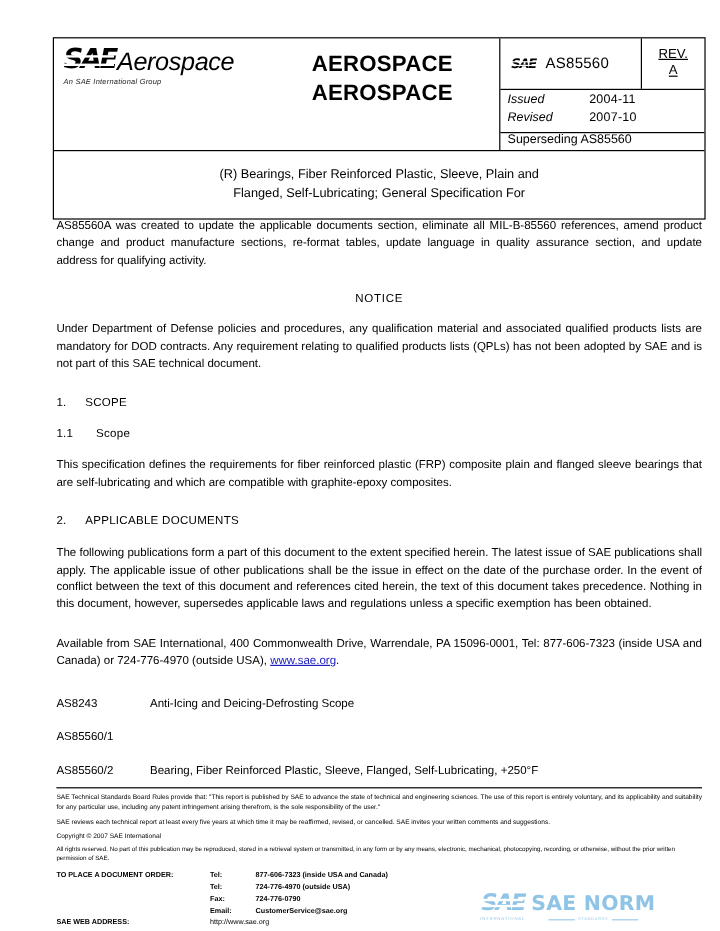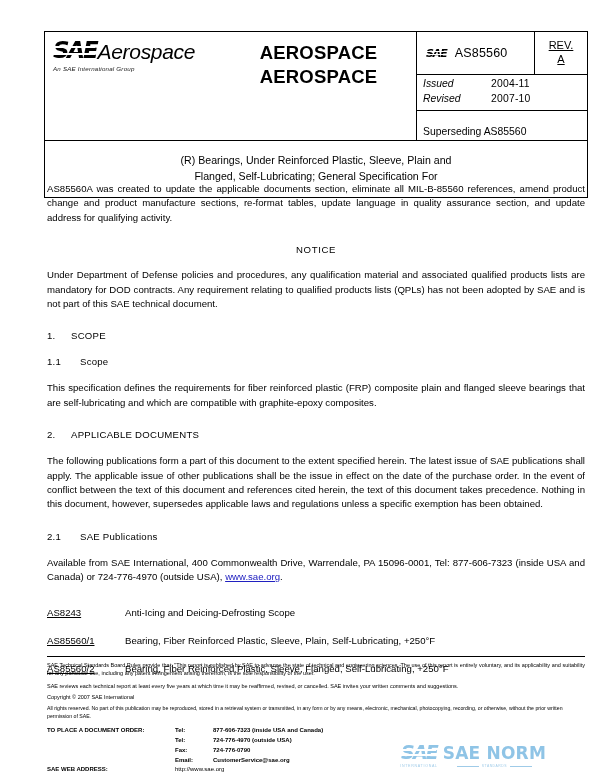--- a/index.html
+++ b/index.html
@@ -152,21 +152,21 @@
     padding: 2px 0 3px 6px;
     font-size: 10.4px;
     line-height: 1.42;
   }
   .date-row {
     display: flex;
   }
   .date-label { width: 68px; font-style: italic; }
   .date-val { letter-spacing: 0.2px; }
   .hdr-supersede {
-    padding: 15px 0 3px 6px;
+    padding: 0 0 3px 6px;
     font-size: 10.4px;
     flex: 1;
     display: flex;
     align-items: center;
   }
   .hdr-doctitle {
     border-top: 1.4px solid #000;
     text-align: center;
     font-size: 10.6px;
     line-height: 1.52;
@@ -206,21 +206,20 @@
   }
   .gap-10 { height: 10px; }
   .gap-6 { height: 6px; }
   .pub-row {
     display: flex;
     margin: 0 0 14px 0;
   }
   .pub-id {
     width: 78px;
     flex-shrink: 0;
-    text-decoration: underline;
   }
   a.weblink {
     color: #2020c0;
     text-decoration: underline;
   }
 
   
   .footer {
     position: absolute;
     left: 31px;
@@ -385,21 +384,21 @@
             <span class="date-label">Revised</span>
             <span class="date-val">2007-10</span>
           </div>
         </div>
 
         <div class="hdr-supersede">Superseding AS85560</div>
       </div>
     </div>
 
     <div class="hdr-doctitle">
-      <div>(R) Bearings, Under Reinforced Plastic, Sleeve, Plain and</div>
+      <div>(R) Bearings, Fiber Reinforced Plastic, Sleeve, Plain and</div>
       <div>Flanged, Self-Lubricating; General Specification For</div>
     </div>
   </div>
 
   <div class="body-area">
 
     <p class="para">AS85560A was created to update the applicable documents section, eliminate all MIL-B-85560 references, amend product change and product manufacture sections, re-format tables, update language in quality assurance section, and update address for qualifying activity.</p>
 
     <div class="gap-6"></div>
 
@@ -421,36 +420,32 @@
     <div class="gap-6"></div>
 
     <div class="sec-head">
       <span class="num">2.</span><span>APPLICABLE DOCUMENTS</span>
     </div>
 
     <p class="para">The following publications form a part of this document to the extent specified herein. The latest issue of SAE publications shall apply. The applicable issue of other publications shall be the issue in effect on the date of the purchase order. In the event of conflict between the text of this document and references cited herein, the text of this document takes precedence. Nothing in this document, however, supersedes applicable laws and regulations unless a specific exemption has been obtained.</p>
 
     <div class="gap-6"></div>
 
-    <div class="sec-head">
-      <span class="num wide">2.1</span><span>SAE Publications</span>
-    </div>
 
     <p class="para"><span>Available from SAE International, 400 Commonwealth Drive, Warrendale, PA 15096-0001, Tel: 877-606-7323 (inside USA and Canada) or 724-776-4970 (outside USA), </span><a class="weblink" href="#">www.sae.org</a><span>.</span></p>
 
     <div class="gap-10"></div>
 
     <div>
       <div class="pub-row">
         <span class="pub-id">AS8243</span>
         <span class="pub-title">Anti-Icing and Deicing-Defrosting Scope</span>
       </div>
       <div class="pub-row">
         <span class="pub-id">AS85560/1</span>
-        <span class="pub-title">Bearing, Fiber Reinforced Plastic, Sleeve, Plain, Self-Lubricating, +250°F</span>
       </div>
       <div class="pub-row">
         <span class="pub-id">AS85560/2</span>
         <span class="pub-title">Bearing, Fiber Reinforced Plastic, Sleeve, Flanged, Self-Lubricating, +250°F</span>
       </div>
     </div>
   </div>
 
   <div class="footer">
     <div class="footer-rule"></div>

